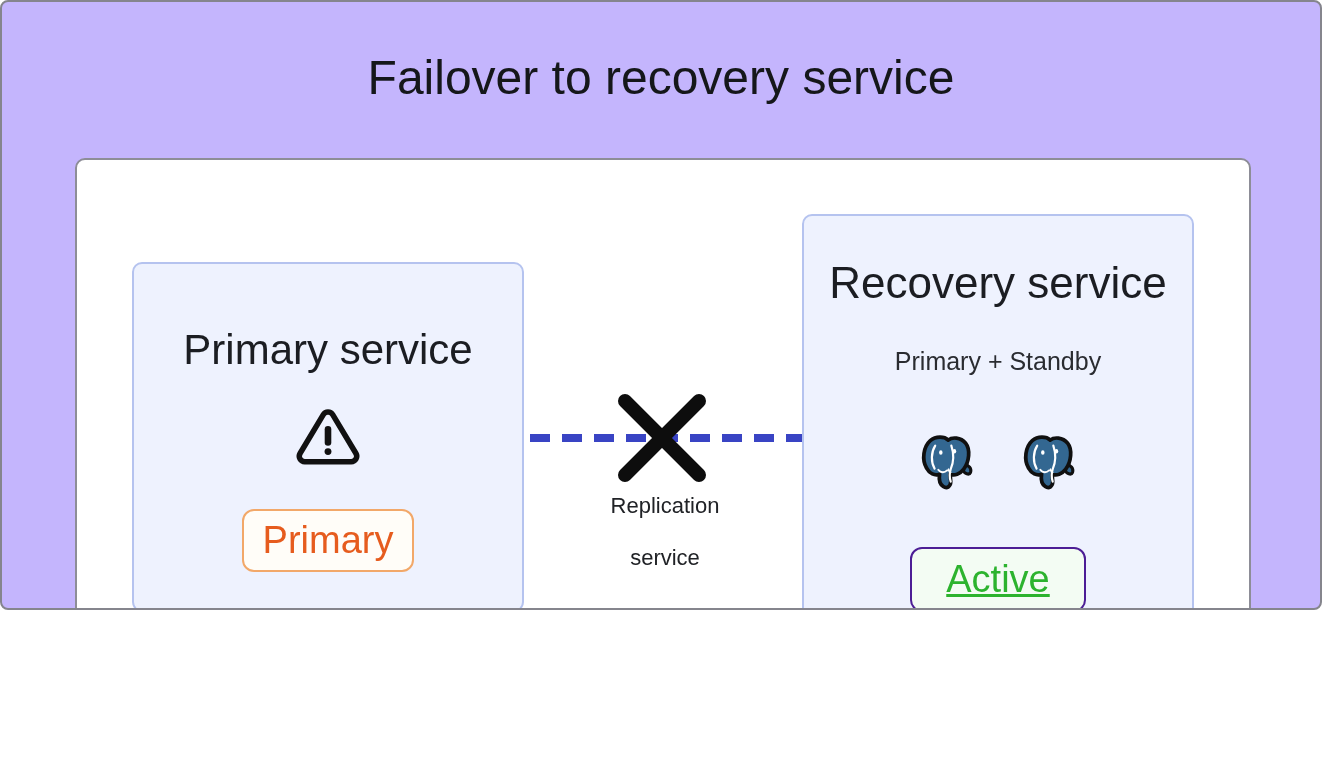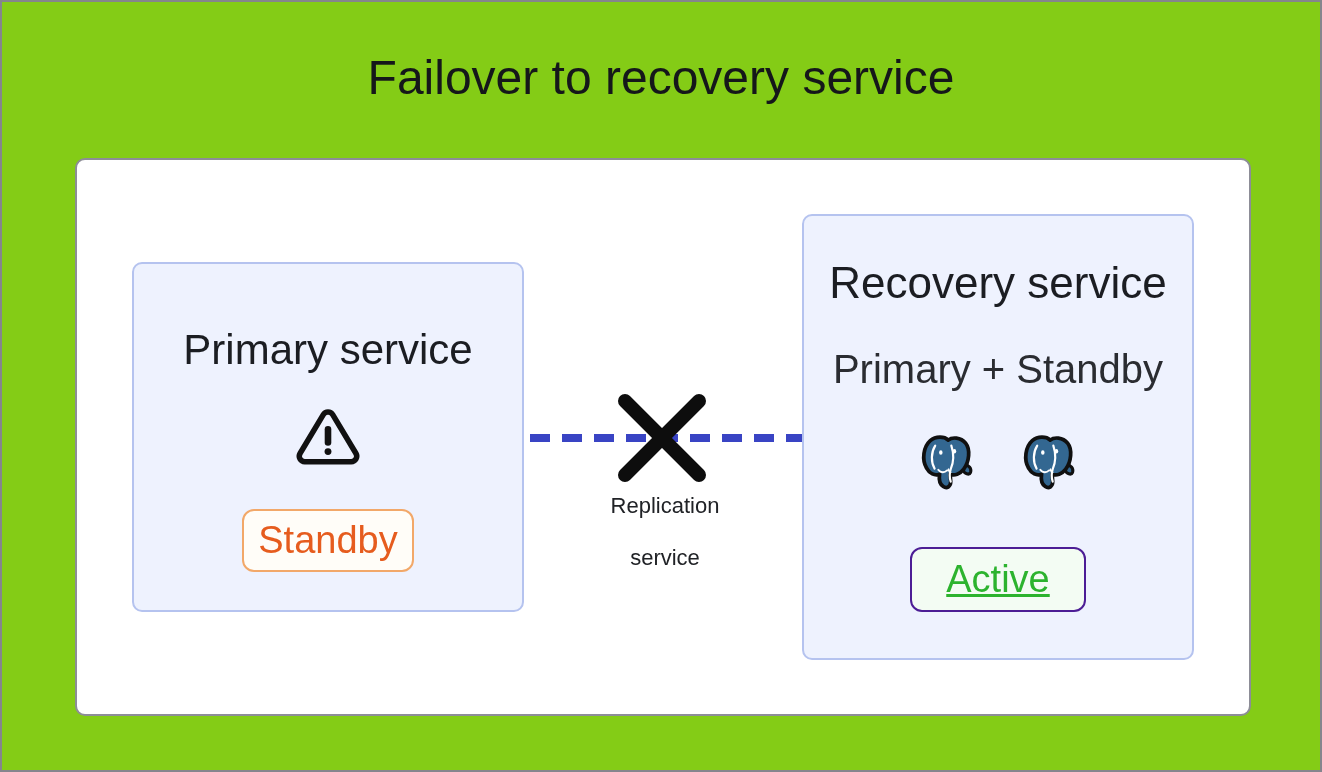--- a/index.html
+++ b/index.html
@@ -4,24 +4,24 @@
 <style>
   html, body { margin: 0; padding: 0; background: #ffffff; }
   * { box-sizing: border-box; }
   body {
     font-family: "Liberation Sans", "DejaVu Sans", sans-serif;
     width: 1322px; height: 772px;
   }
 
   .frame {
     position: relative;
-    width: 1322px; height: 772px;
-    background: #84cc16;
+    width: 1322px; height: 610px;
+    background: #c4b5fd;
     border: 2px solid #85858d;
-    border-radius: 0;
+    border-radius: 8px;
     overflow: hidden;
   }
 
   .title {
     position: absolute;
     top: 48px; left: 0; width: 100%;
     margin: 0;
     text-align: center;
     font-size: 48px;
     font-weight: 500;
@@ -54,21 +54,21 @@
     color: #1b1d22;
     font-weight: 400;
   }
   .primary .box-title { top: 62px; font-size: 42px; }
   .recovery .box-title { top: 42px; font-size: 44px; }
 
   .box-subtitle {
     position: absolute;
     top: 131px; left: 0; width: 100%;
     text-align: center;
-    font-size: 40px;
+    font-size: 25px;
     color: #2a2c31;
   }
 
   .warning-wrap {
     position: absolute;
     top: 140px; left: 50%;
     transform: translateX(-50%);
     width: 66px; height: 66px;
   }
 
@@ -137,21 +137,21 @@
 
       <div class="warning-wrap">
         <svg width="66" height="66" viewBox="0 0 24 24" fill="none" stroke="#111111" stroke-width="2" stroke-linecap="round" stroke-linejoin="round">
           <path d="M10.29 3.86 L1.82 18 a2 2 0 0 0 1.71 3 h16.94 a2 2 0 0 0 1.71 -3 L13.71 3.86 a2 2 0 0 0 -3.42 0 z"></path>
           <line x1="12" y1="9.2" x2="12" y2="14" stroke-width="2.4"></line>
           <circle cx="12" cy="17.3" r="1.25" fill="#111111" stroke="none"></circle>
         </svg>
       </div>
 
       <div class="badge failed">
-        <span>Standby</span>
+        <span>Primary</span>
       </div>
     </div>
 
     <svg class="connector-svg" viewBox="0 0 277 96" width="277" height="96">
       <line x1="3" y1="48" x2="275" y2="48" stroke="#3944c4" stroke-width="8" stroke-dasharray="20 12"></line>
       <g stroke="#0d0d0d" stroke-width="14" stroke-linecap="round">
         <line x1="98" y1="11" x2="172" y2="85"></line>
         <line x1="172" y1="11" x2="98" y2="85"></line>
       </g>
     </svg>

